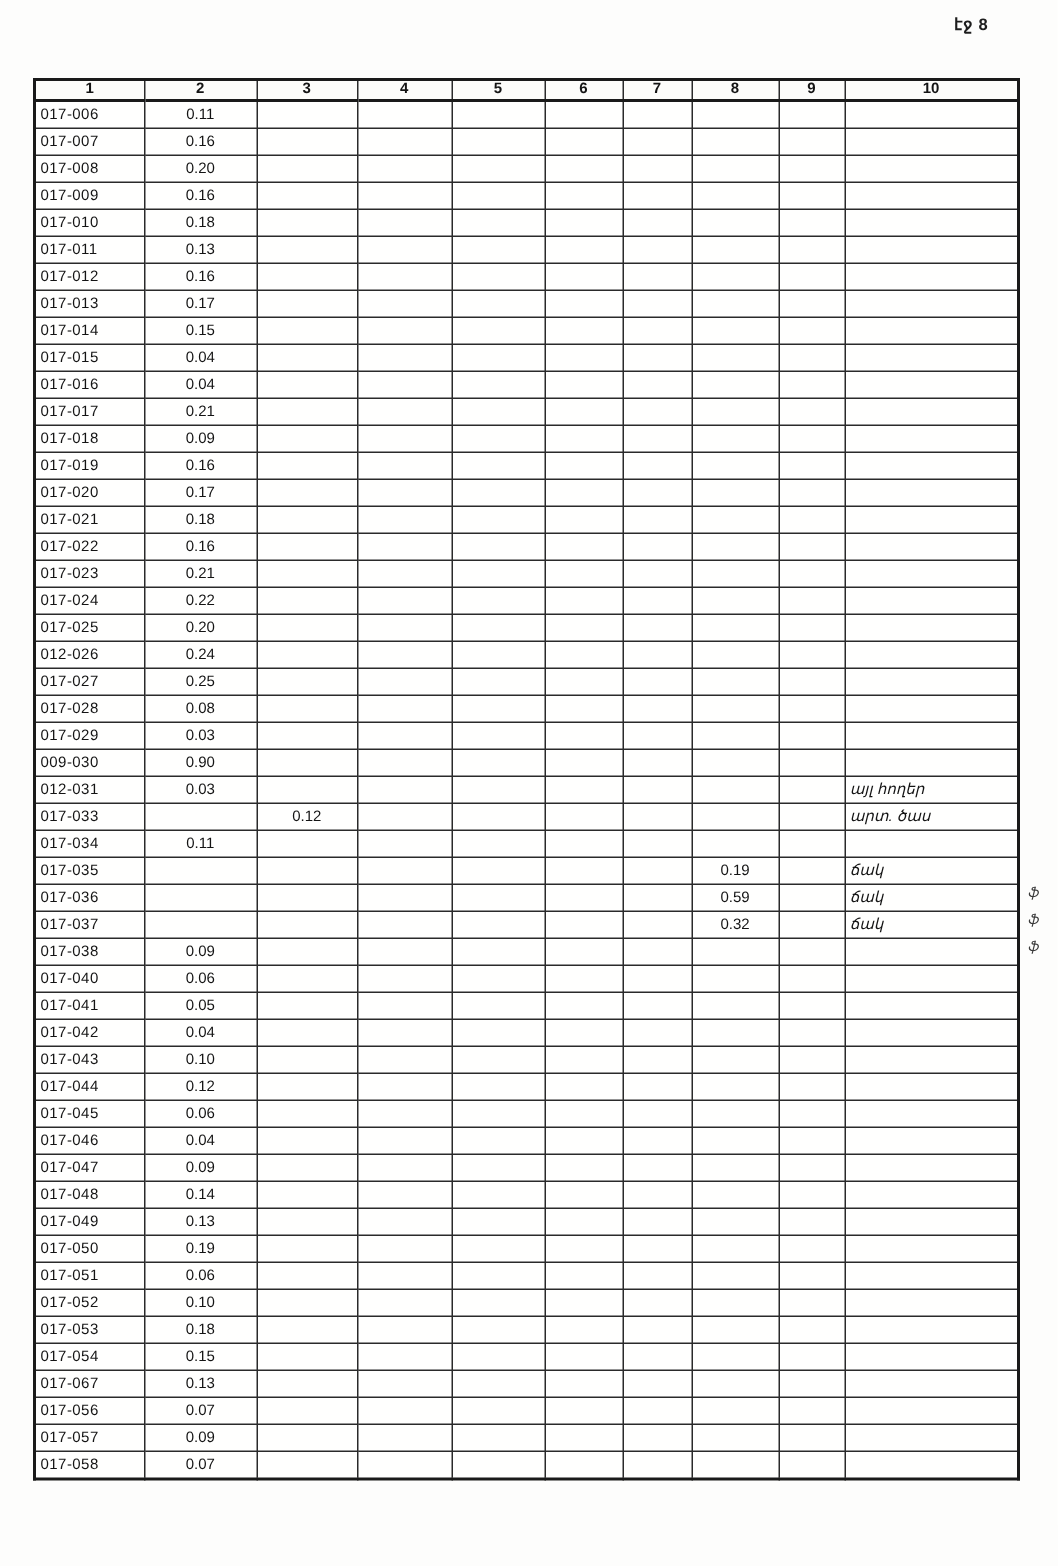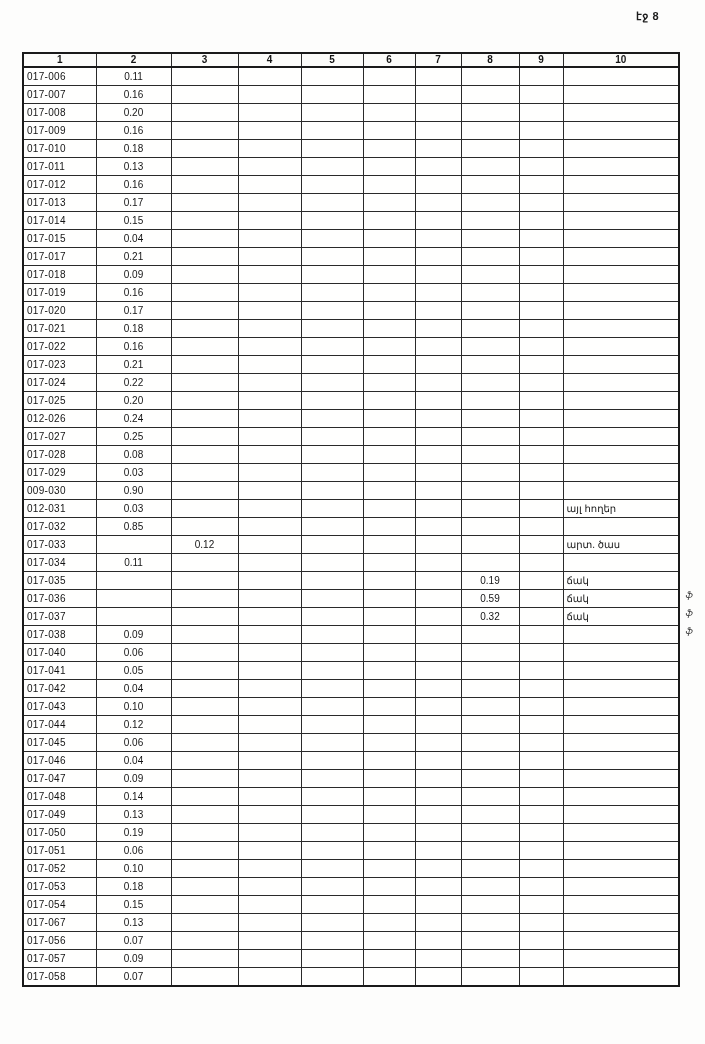--- a/index.html
+++ b/index.html
@@ -55,20 +55,21 @@
   }
   td.c-id {
     text-align: left;
     letter-spacing: 0.3px;
   }
   td.c-num {
     text-align: center;
   }
   td.c-note {
     text-align: left;
+    font-style: italic;
   }
   .margin-note {
     position: absolute;
     font-size: 9px;
     font-style: italic;
     color: #3a3a3a;
   }
 </style>
 </head>
 <body>
@@ -217,20 +218,32 @@
         <td class="c-num"></td>
         <td class="c-num"></td>
         <td class="c-num"></td>
         <td class="c-num"></td>
         <td class="c-num"></td>
         <td class="c-num"></td>
         <td class="c-num"></td>
         <td class="c-note"></td>
       </tr>
       <tr>
+        <td class="c-id">017-016</td>
+        <td class="c-num">0.04</td>
+        <td class="c-num"></td>
+        <td class="c-num"></td>
+        <td class="c-num"></td>
+        <td class="c-num"></td>
+        <td class="c-num"></td>
+        <td class="c-num"></td>
+        <td class="c-num"></td>
+        <td class="c-note"></td>
+      </tr>
+      <tr>
         <td class="c-id">017-017</td>
         <td class="c-num">0.21</td>
         <td class="c-num"></td>
         <td class="c-num"></td>
         <td class="c-num"></td>
         <td class="c-num"></td>
         <td class="c-num"></td>
         <td class="c-num"></td>
         <td class="c-num"></td>
         <td class="c-note"></td>
@@ -395,32 +408,20 @@
         <td class="c-id">012-031</td>
         <td class="c-num">0.03</td>
         <td class="c-num"></td>
         <td class="c-num"></td>
         <td class="c-num"></td>
         <td class="c-num"></td>
         <td class="c-num"></td>
         <td class="c-num"></td>
         <td class="c-num"></td>
         <td class="c-note">այլ հողեր</td>
-      </tr>
-      <tr>
-        <td class="c-id">017-032</td>
-        <td class="c-num">0.85</td>
-        <td class="c-num"></td>
-        <td class="c-num"></td>
-        <td class="c-num"></td>
-        <td class="c-num"></td>
-        <td class="c-num"></td>
-        <td class="c-num"></td>
-        <td class="c-num"></td>
-        <td class="c-note"></td>
       </tr>
       <tr>
         <td class="c-id">017-033</td>
         <td class="c-num"></td>
         <td class="c-num">0.12</td>
         <td class="c-num"></td>
         <td class="c-num"></td>
         <td class="c-num"></td>
         <td class="c-num"></td>
         <td class="c-num"></td>

